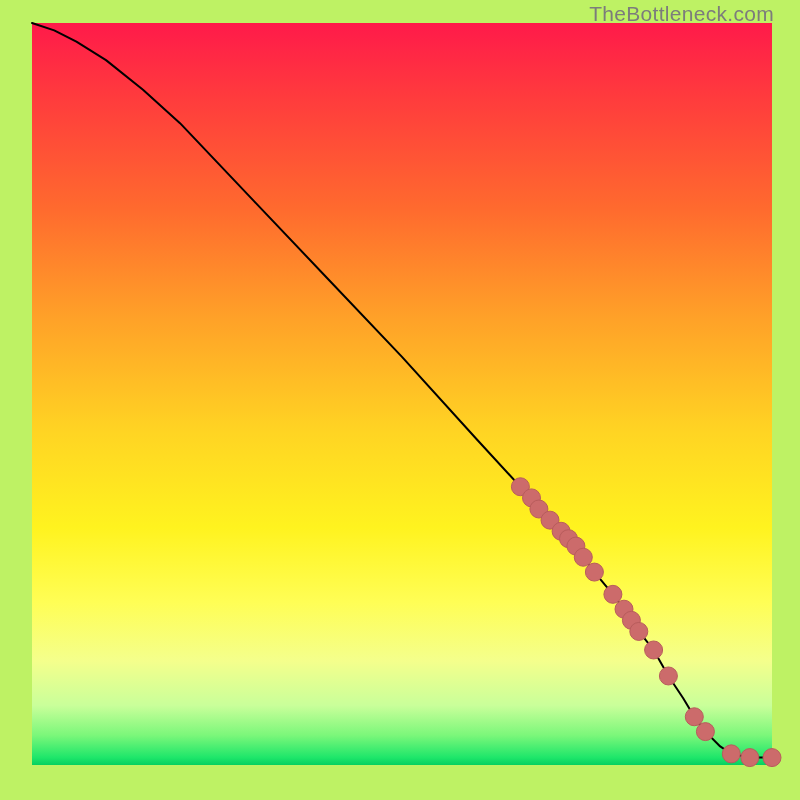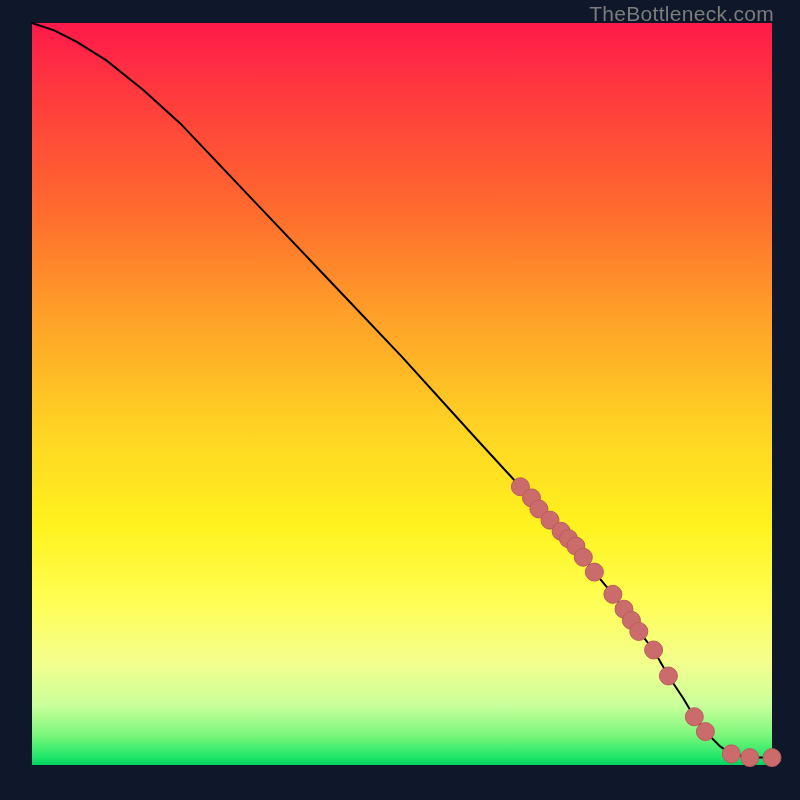--- a/index.html
+++ b/index.html
@@ -8,21 +8,21 @@
     width: 800px;
     height: 800px;
     overflow: hidden;
     background: #000;
     font-family: Arial, Helvetica, sans-serif;
   }
   .stage {
     position: relative;
     width: 800px;
     height: 800px;
-    background: #0f172a;
+    background: #bef264;
   }
   .plot {
     position: absolute;
     left: 32px;
     top: 23px;
     width: 740px;
     height: 742px;
     
     background: linear-gradient(
       to bottom,

